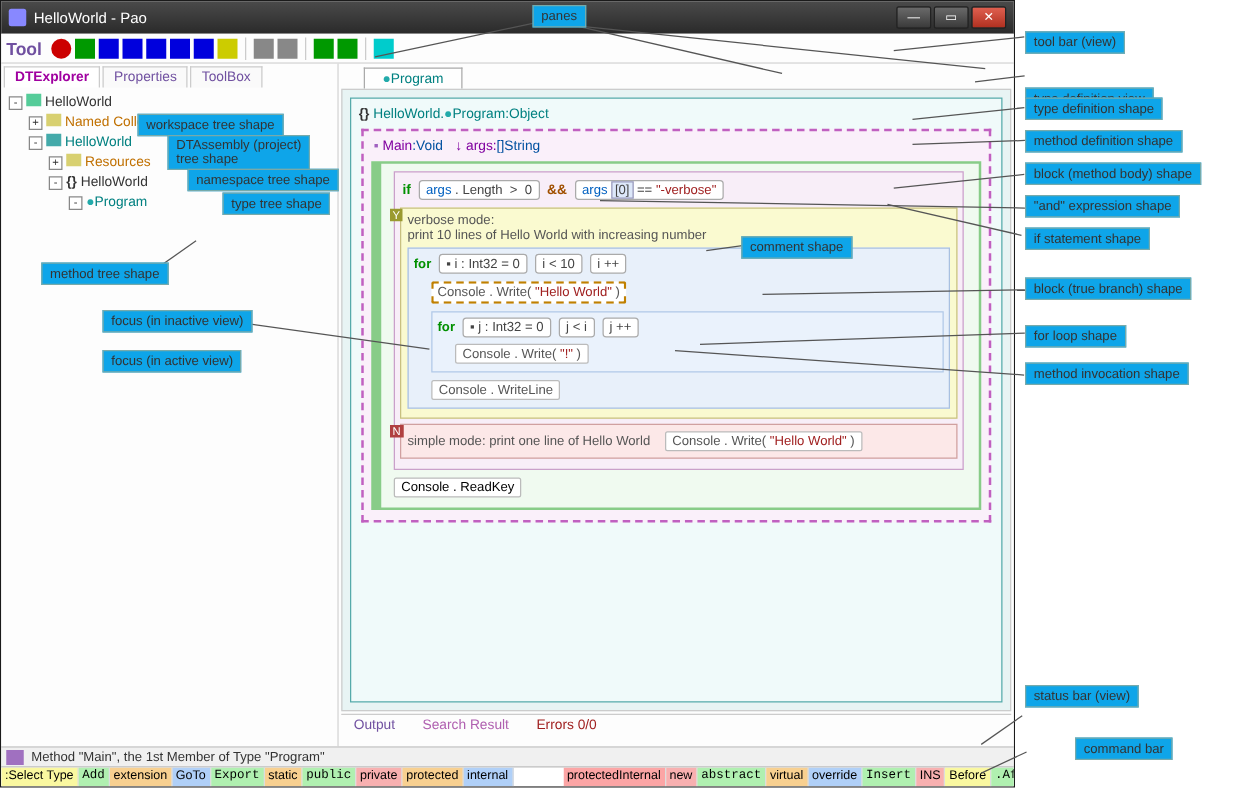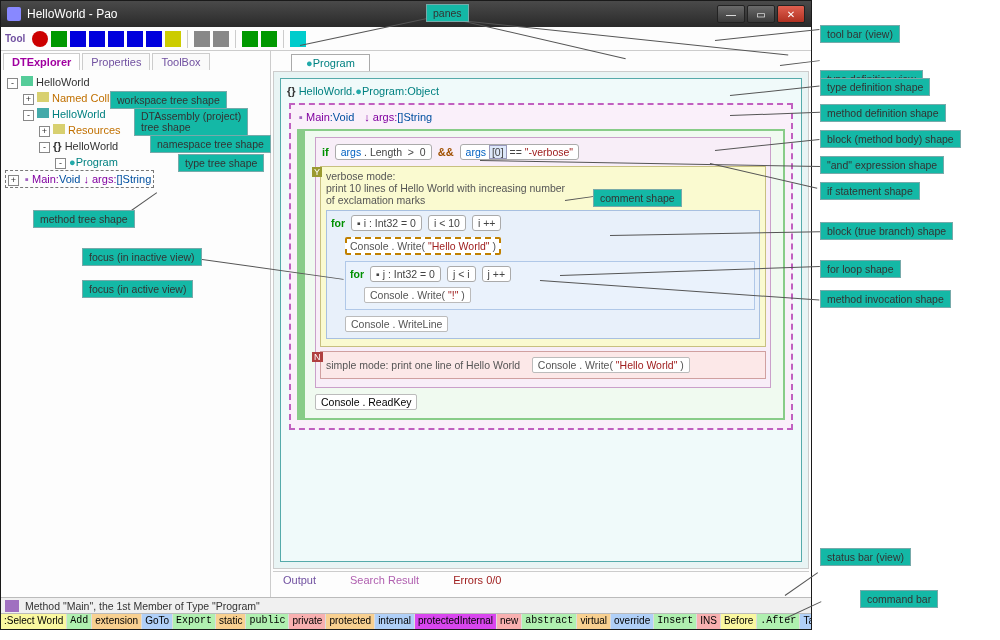--- a/index.html
+++ b/index.html
@@ -73,59 +73,59 @@
   .nblock { border: 1px solid #d0a0a0; background: #fce8e8; padding: 3px 5px; margin: 4px 0; font-size: 10.5px; color: #555; position: relative; }
   .nblock .ntag { position: absolute; left: -9px; top: 0; background: #b04040; color: #fff; font-size: 9px; padding: 0 2px; }
   
   .forbox { background: #e8f0fa; border: 1px solid #a8c0e0; padding: 4px; margin: 4px 0; }
   .forhead { display: flex; gap: 6px; align-items: center; }
   .innerfor { background: #eaf2fc; border: 1px solid #b0c8e8; padding: 4px; margin: 4px 0; }
   .call { background: #fff; border: 1px solid #bbb; border-radius: 2px; padding: 1px 5px; display: inline-block; margin: 2px 0; font-size: 10.5px; }
   .boxed-focus { border: 2px dashed #c08000; padding: 1px 3px; }
   .lit-str { color: #a02020; }
   
-  .botbox { margin: 2px; height: 24px; display: flex; padding: 2px 4px; gap: 22px; border-top: 1px solid #ccc; }
+  .botbox { margin: 2px; height: 24px; display: flex; padding: 2px 4px; gap: 10px; border-top: 1px solid #ccc; }
   .btab { color: #7050a0; font-size: 11px; padding: 0 6px; }
   .btab.err { color: #a02020; }
   .btab.s { color: #b060b0; }
   
   
   .statusbar { height: 16px; background: #f0f0f0; border-top: 1px solid #bbb; font-size: 10.5px; padding: 1px 4px; color: #333; display: flex; align-items: center; }
   .sicon { width: 14px; height: 12px; background: #a070c0; margin-right: 6px; }
   .cmdbar { height: 16px; background: #fff; border-top: 1px solid #bbb; display: flex; font-size: 10px; overflow: hidden; }
   .cmd { padding: 1px 3px; border-right: 1px solid #ddd; white-space: nowrap; }
   .cy { background: #faf8a0; }
   .cg { background: #b0f0b0; font-family: Liberation Mono, monospace; }
   .co { background: #f8d090; }
   .cr { background: #f8b0b0; }
   .cb { background: #b0d0f8; }
-  .cp { background: #d946ef; }
+  .cp { background: #fca5a5; margin-left: 40px; }
   .cw { background: #fff; }
   
   
-  .callout { position: absolute; background: #14b8a6; border: 1px solid #7aa; padding: 2px 6px; font-size: 10.5px; color: #333; white-space: nowrap; z-index: 50; }
+  .callout { position: absolute; background: #0ea5e9; border: 1px solid #7aa; padding: 2px 6px; font-size: 10.5px; color: #333; white-space: nowrap; z-index: 50; }
   .line { position: absolute; background: #555; z-index: 0; height: 1px; transform-origin: left center; }
 </style>
 </head>
 <body>
 
 <div class="window">
 
   <div class="titlebar">
     <div class="title-icon"></div>
     <span>HelloWorld - Pao</span>
     <div class="winbtns">
       <div class="winbtn">—</div>
       <div class="winbtn">▭</div>
       <div class="winbtn close">✕</div>
     </div>
   </div>
 
   <div class="toolbar">
-    <span style="color:#7050a0;font-size:10px;font-weight:bold;margin-right:4px">Tool</span>
+    <span style="color:#7050a0;font-size:14px;font-weight:bold;margin-right:4px">Tool</span>
     <div class="tbtn tred"></div>
     <div class="tbtn tgreen"></div>
     <div class="tbtn tblue"></div>
     <div class="tbtn tblue"></div>
     <div class="tbtn tblue"></div>
     <div class="tbtn tblue"></div>
     <div class="tbtn tblue"></div>
     <div class="tbtn tyellow"></div>
     <div class="tsep"></div>
     <div class="tbtn tgrey"></div>
@@ -145,21 +145,20 @@
         <div class="tab">Properties</div>
         <div class="tab">ToolBox</div>
       </div>
       <div class="tree">
         <div class="tnode t1"><span class="exp">-</span><span class="badge" style="background:#5c9"></span><span>HelloWorld</span></div>
         <div class="tnode t2"><span class="exp">+</span><span class="badge bfolder"></span><span class="corange">Named Collections</span></div>
         <div class="tnode t2"><span class="exp">-</span><span class="badge bns"></span><span class="cteal">HelloWorld</span></div>
         <div class="tnode t3"><span class="exp">+</span><span class="badge bfolder"></span><span class="corange">Resources</span></div>
         <div class="tnode t3"><span class="exp">-</span><span class="bbraces">{}</span> <span>HelloWorld</span></div>
         <div class="tnode t4"><span class="exp">-</span><span style="color:#2aa">●</span><span class="cteal">Program</span></div>
-        <div class="tnode t5 boxed-dashed"><span class="exp">+</span> <span style="color:#a060c0">▪</span> <span class="cpurple">Main:</span><span class="linkish">Void</span> <span class="cpurple">↓ args:</span><span class="linkish">[]String</span></div>
       </div>
     </div>
 
     <div class="rightpane">
       <div class="rtabs">
         <div class="rtab"><span style="color:#2aa">●</span><span>Program</span></div>
       </div>
       <div class="code-outer">
         <div class="typedef">
           <div class="typedef-header">
@@ -176,21 +175,20 @@
                 <div class="ifhead">
                   <span class="kw">if</span>
                   <span class="expr-inset"><span class="cblue">args</span> . Length &nbsp;&gt;&nbsp; 0</span>
                   <span class="andamp">&amp;&amp;</span>
                   <span class="expr-inset"><span class="cblue">args</span> <span style="background:#dde8fa;padding:0 2px;border:1px solid #99b">[0]</span> <span>==</span> <span class="lit-str">"-verbose"</span></span>
                 </div>
                 <div class="yblock">
                   <span class="ytag">Y</span>
                   <div>verbose mode:</div>
                   <div>print 10 lines of Hello World with increasing number</div>
-                  <div>of exclamation marks</div>
                   <div class="forbox">
                     <div class="forhead">
                       <span class="kw">for</span>
                       <span class="expr-inset">▪ i : Int32  =  0</span>
                       <span class="expr-inset">i &lt;  10</span>
                       <span class="expr-inset">i ++</span>
                     </div>
                     <div style="padding:4px 0 0 14px">
                       <span class="call boxed-focus">Console . Write( <span class="lit-str">"Hello World"</span> )</span>
                       <div class="innerfor">
@@ -227,21 +225,21 @@
       </div>
     </div>
   </div>
 
   <div class="statusbar">
     <span class="sicon"></span>
     <span>Method  "Main", the 1st Member of Type  "Program"</span>
   </div>
 
   <div class="cmdbar">
-    <span class="cmd cy">:Select World</span>
+    <span class="cmd cy">:Select Type</span>
     <span class="cmd cg">Add</span>
     <span class="cmd co">extension</span>
     <span class="cmd cb">GoTo</span>
     <span class="cmd cg">Export</span>
     <span class="cmd co">static</span>
     <span class="cmd cg">public</span>
     <span class="cmd cr">private</span>
     <span class="cmd co">protected</span>
     <span class="cmd cb">internal</span>
     <span class="cmd cp">protectedInternal</span>

